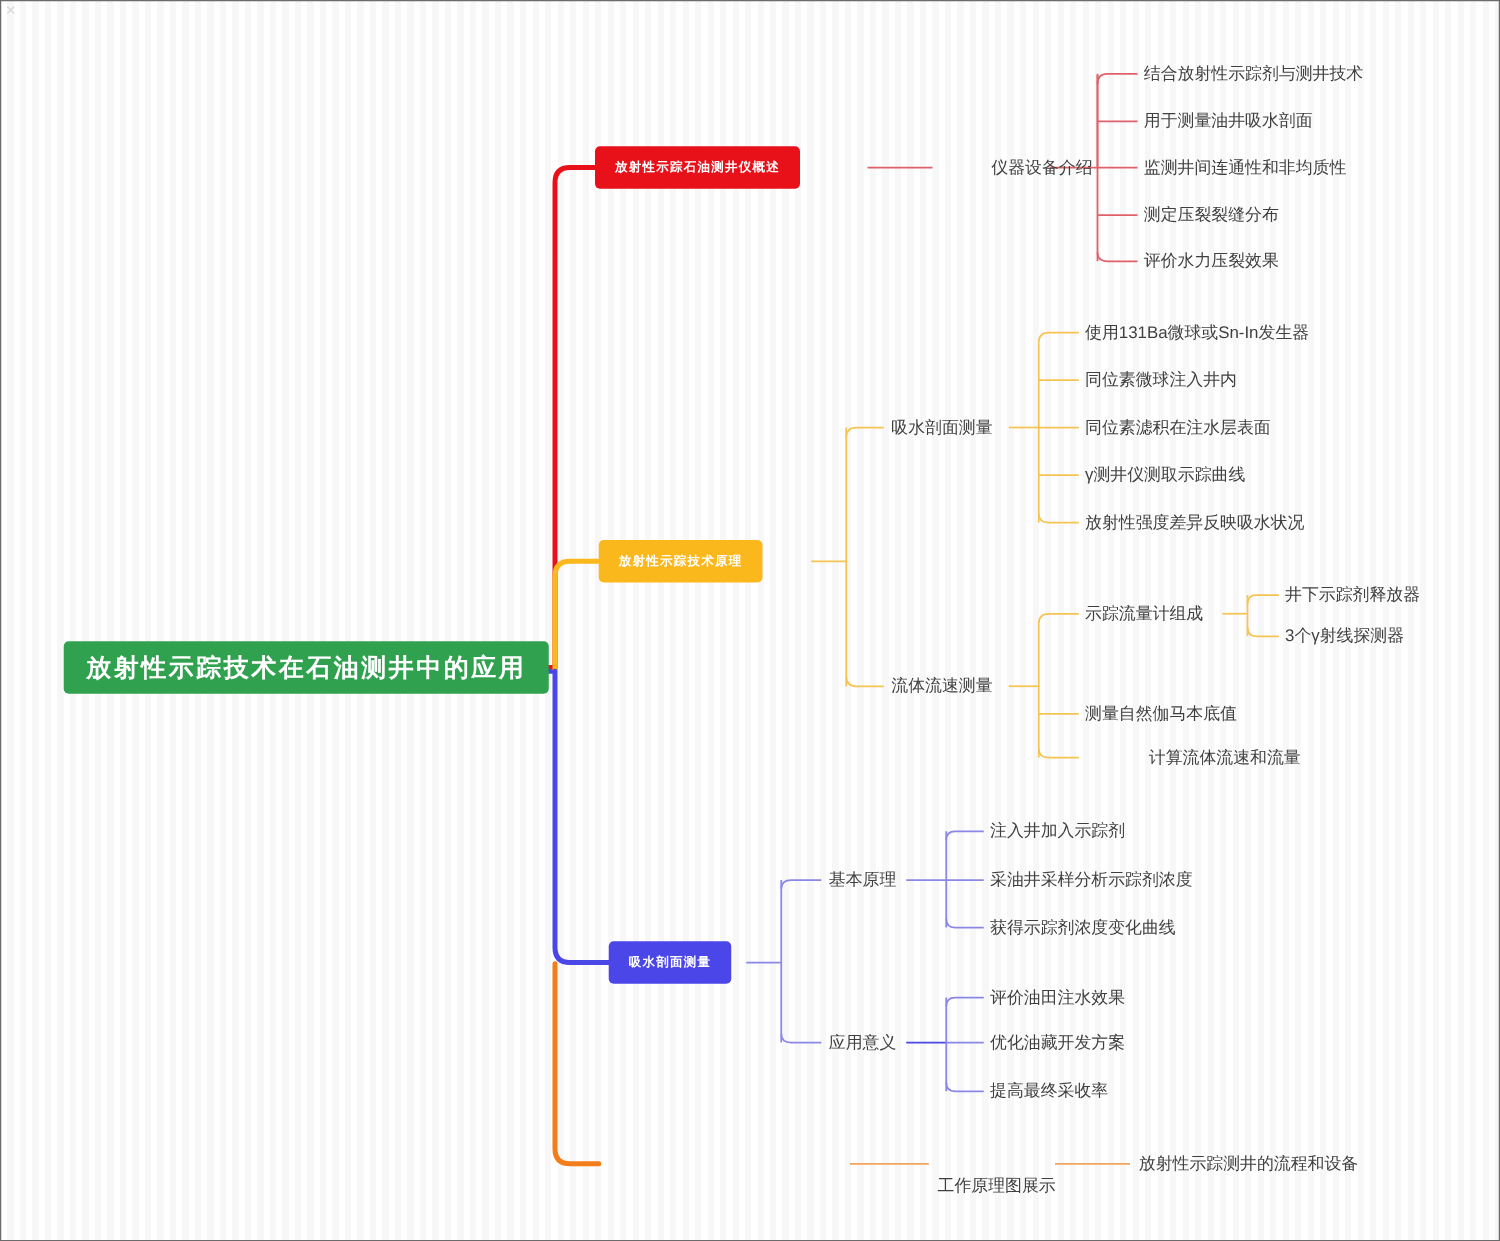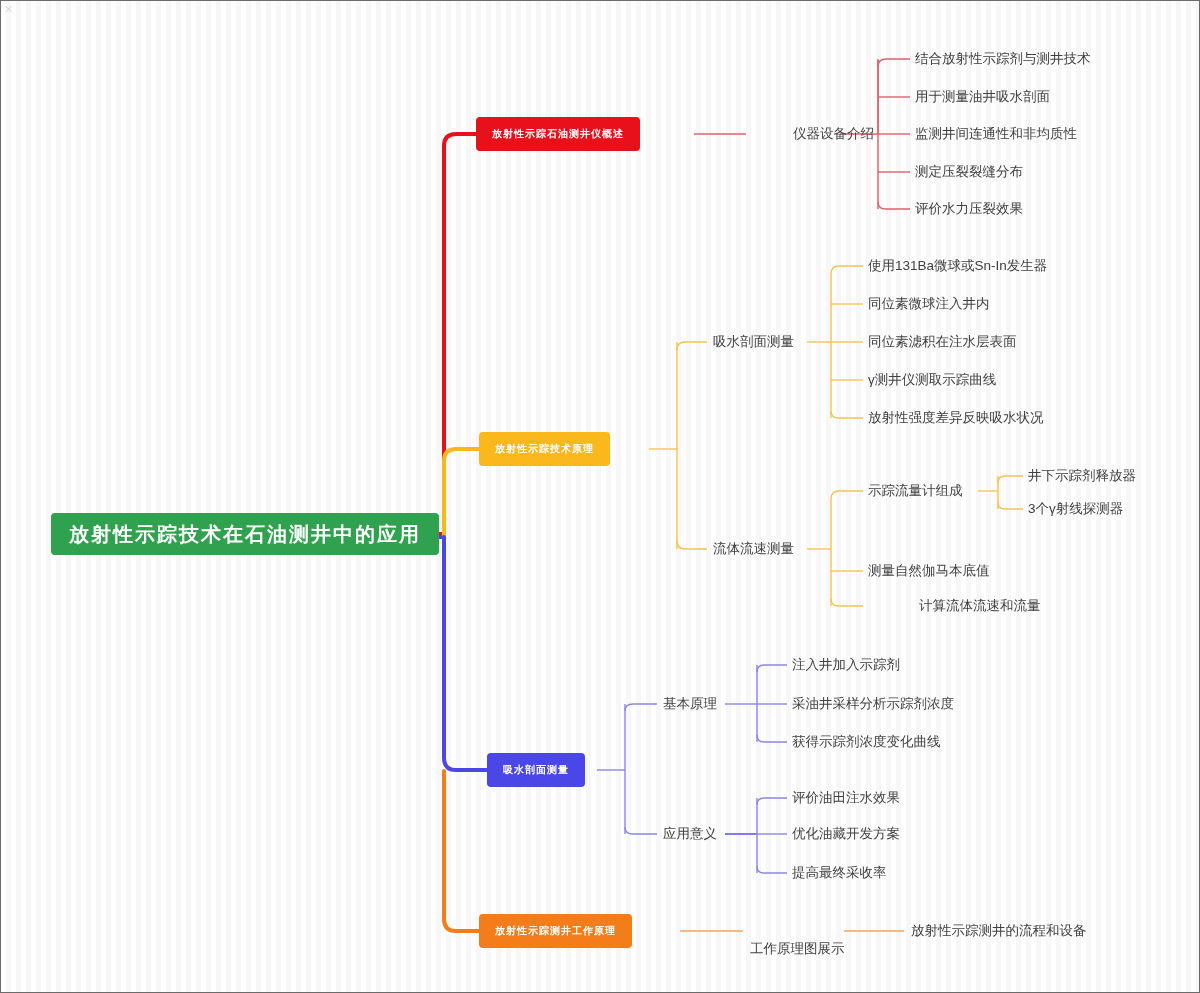--- a/index.html
+++ b/index.html
@@ -218,19 +218,18 @@
   <div class="node plain lvl3" style="left:791px; top:656px; height:16px;">注入井加入示踪剂</div>
   <div class="node plain lvl3" style="left:791px; top:695px; height:16px;">采油井采样分析示踪剂浓度</div>
   <div class="node plain lvl3" style="left:791px; top:733px; height:16px;">获得示踪剂浓度变化曲线</div>
 
   <div class="node plain lvl2" style="left:662px; top:825px; height:16px;">应用意义</div>
 
   <div class="node plain lvl3" style="left:791px; top:789px; height:16px;">评价油田注水效果</div>
   <div class="node plain lvl3" style="left:791px; top:825px; height:16px;">优化油藏开发方案</div>
   <div class="node plain lvl3" style="left:791px; top:864px; height:16px;">提高最终采收率</div>
 
-  <div class="node boxed lvl1 c-orange" style="left:478px; top:913px; height:34px;">放射性示踪测井工作原理</div>
 
   <div class="node plain lvl2" style="left:749px; top:940px; height:16px;">工作原理图展示</div>
 
   <div class="node plain lvl3" style="left:910px; top:922px; height:16px;">放射性示踪测井的流程和设备</div>
 
 </div>
 
 </body></html>

